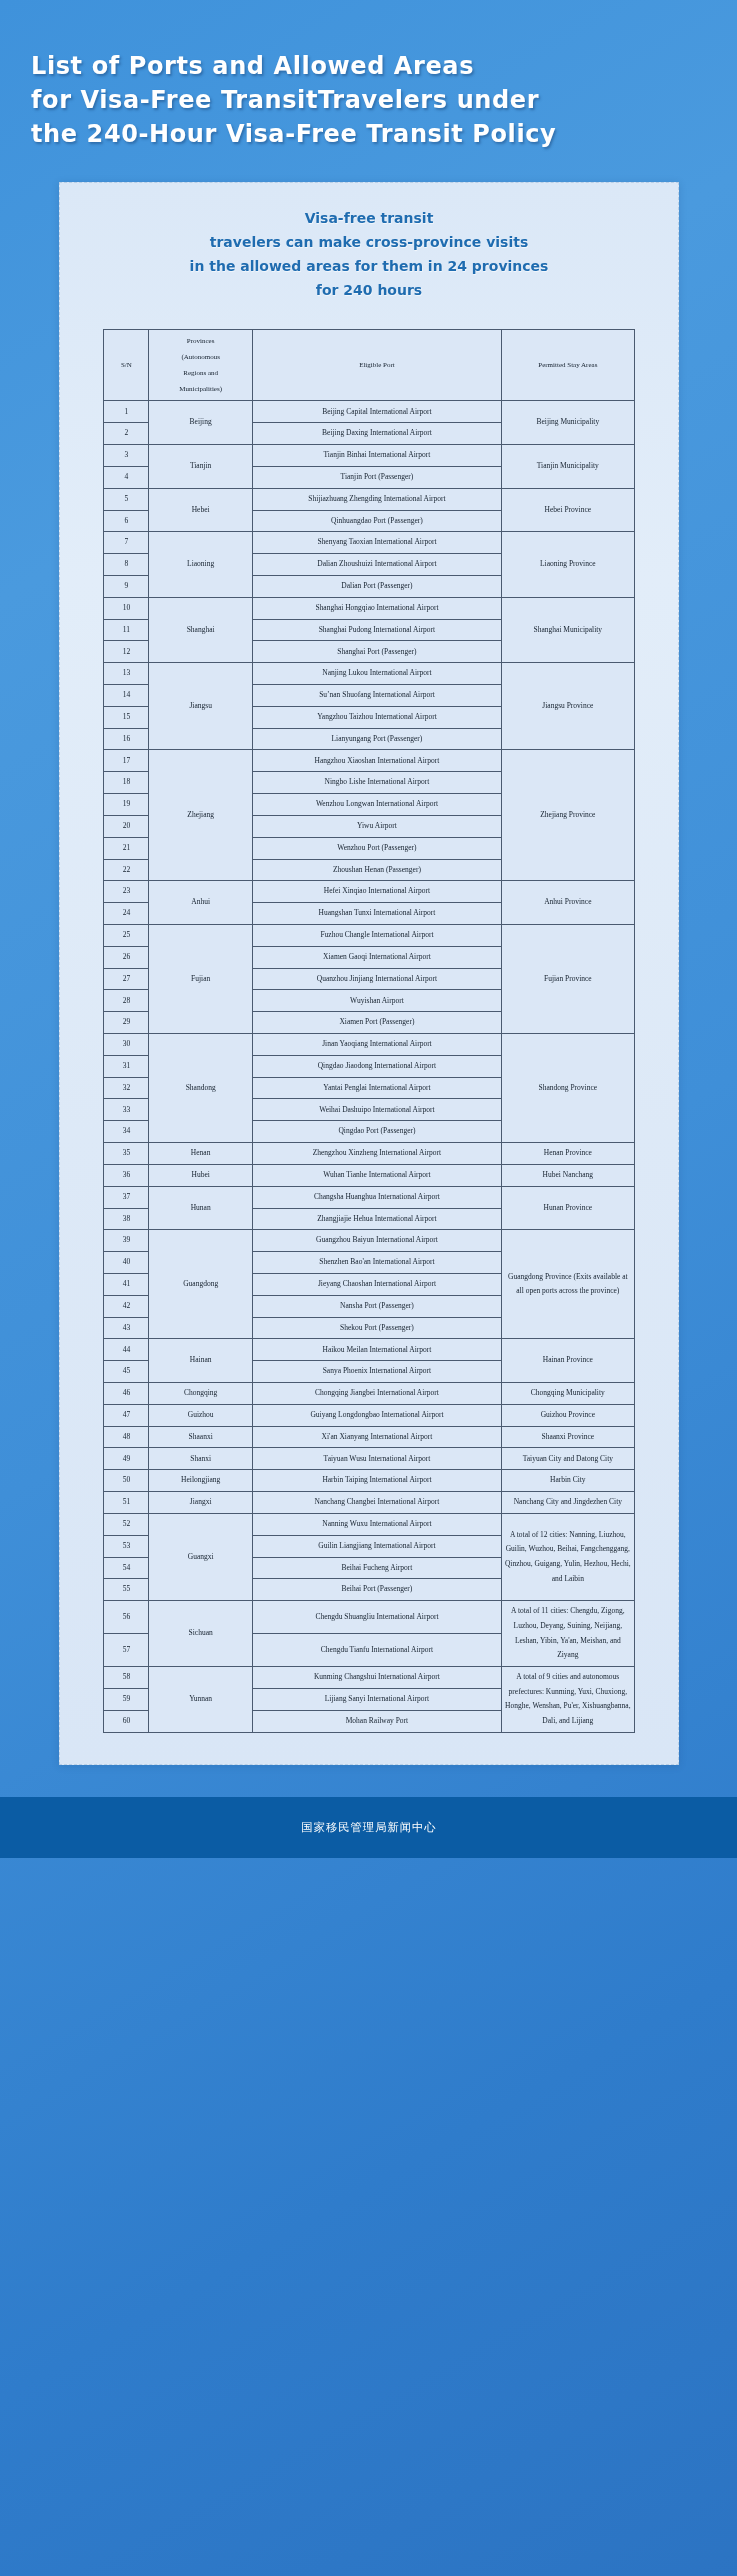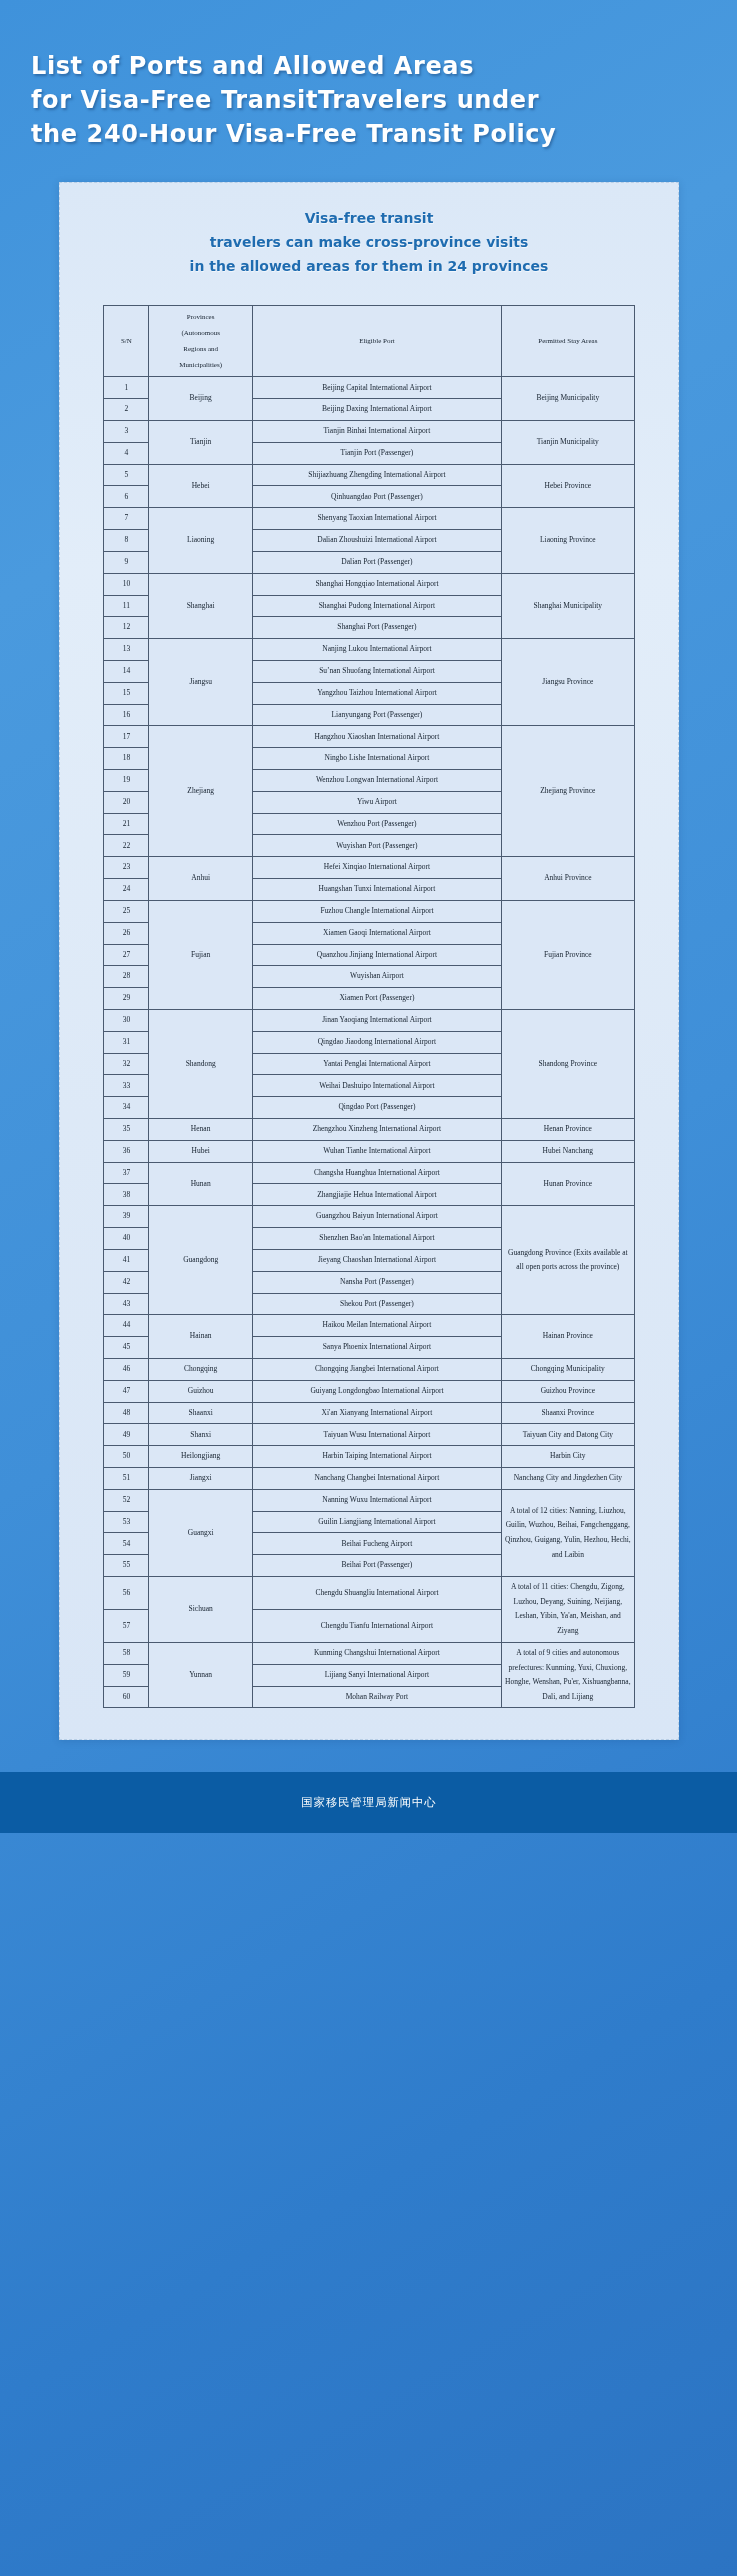--- a/index.html
+++ b/index.html
@@ -85,20 +85,21 @@
     <span class="ln">the 240-Hour Visa-Free Transit Policy</span>
   </h1>
 </div>
 
 <div class="card">
 
   <div class="subtitle">
     <span class="ln">Visa-free transit</span>
     <span class="ln">travelers can make cross-province visits</span>
     <span class="ln">in the allowed areas for them in 24 provinces</span>
+    <span class="ln">for 240 hours</span>
   </div>
 
   <div class="tablewrap">
     <table class="ports">
       <colgroup>
         <col class="c-sn">
           <col class="c-prov">
           <col class="c-port">
           <col class="c-area">
       </colgroup>
@@ -209,21 +210,21 @@
           <tr>
             <td>20</td>
             <td>Yiwu Airport</td>
           </tr>
           <tr>
             <td>21</td>
             <td>Wenzhou Port (Passenger)</td>
           </tr>
           <tr>
             <td>22</td>
-            <td>Wuyishan Port (Passenger)</td>
+            <td>Zhoushan Henan (Passenger)</td>
           </tr>
           <tr>
             <td class="grp-top">23</td>
             <td rowspan="2" class="grp-top">Anhui</td>
             <td class="grp-top">Hefei Xinqiao International Airport</td>
             <td rowspan="2" class="grp-top area-cell">Anhui Province</td>
           </tr>
           <tr>
             <td>24</td>
             <td>Huangshan Tunxi International Airport</td>

